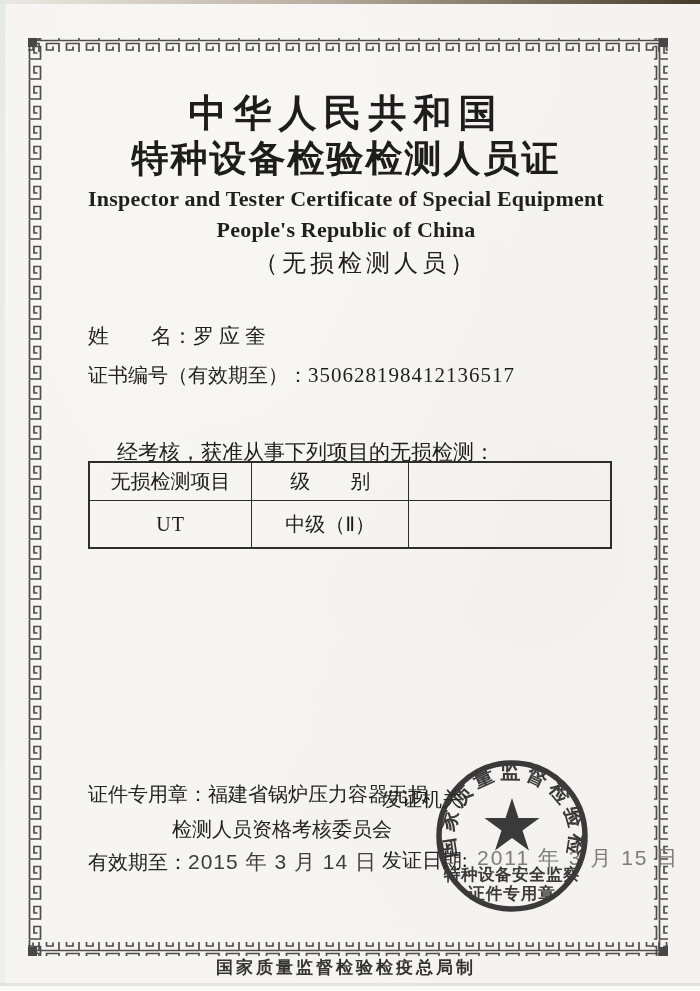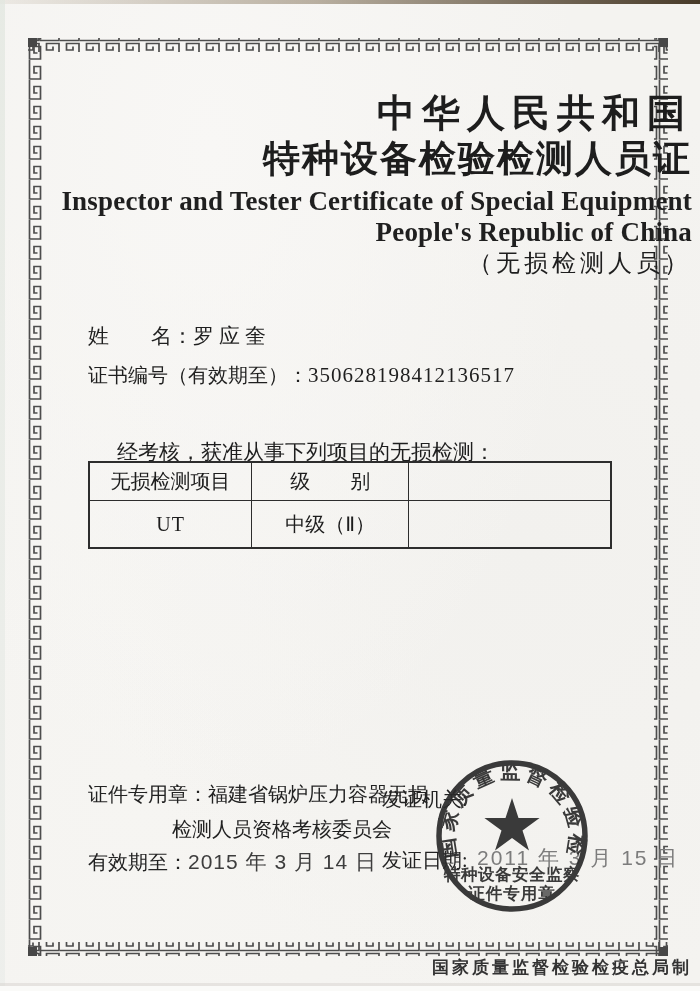--- a/index.html
+++ b/index.html
@@ -16,24 +16,24 @@
   
   .scan-top{position:absolute;left:0;top:0;width:700px;height:4px;
     background:linear-gradient(90deg, rgba(150,130,100,.10) 0%, rgba(110,90,60,.45) 45%, rgba(62,48,30,.95) 100%);}
   .scan-left{position:absolute;left:0;top:0;width:5px;height:991px;
     background:linear-gradient(180deg,#e2e7e0,#ebedea);opacity:.75;}
   .scan-bottom{position:absolute;left:0;bottom:5px;width:700px;height:3px;background:#d8d6d2;opacity:.55;}
   .scan-bottom2{position:absolute;left:0;bottom:0;width:700px;height:5px;background:#fafaf8;}
   .border-svg{position:absolute;left:0;top:0;}
   
   .abs{position:absolute;white-space:pre;}
-  .center{left:0;right:8px;text-align:right;white-space:pre;}
+  .center{left:0;right:8px;text-align:center;white-space:pre;}
   .t-cn1{top:88px;font-size:38px;font-weight:bold;letter-spacing:7px;font-family:"Liberation Sans",sans-serif;color:#1d1d1d;}
   .t-cn2{top:134px;font-size:37px;font-weight:bold;letter-spacing:2px;font-family:"Liberation Sans",sans-serif;color:#1d1d1d;}
-  .t-en{font-weight:bold;font-size:27px;color:#1f1f1f;letter-spacing:0.2px;}
+  .t-en{font-weight:bold;font-size:22px;color:#1f1f1f;letter-spacing:0.2px;}
   .t-en1{top:186px;} .t-en2{top:217px;}
   .t-sub{top:247px;font-size:24px;letter-spacing:4px;color:#1e1e1e;padding-left:40px;}
   .row-label{font-size:21px;color:#1f1f1f;}
   .name-row{left:88px;top:322px;}
   .name-val{letter-spacing:5px;}
   .cert-row{left:88px;top:362px;font-size:20px;}
   .cert-no{font-size:21px;letter-spacing:1px;}
   .approve-line{left:117px;top:438px;font-size:21px;color:#1e1e1e;}
   
   .ndt-table{position:absolute;left:88px;top:461px;width:520px;border:2px solid #2d2d2d;background:transparent;}

